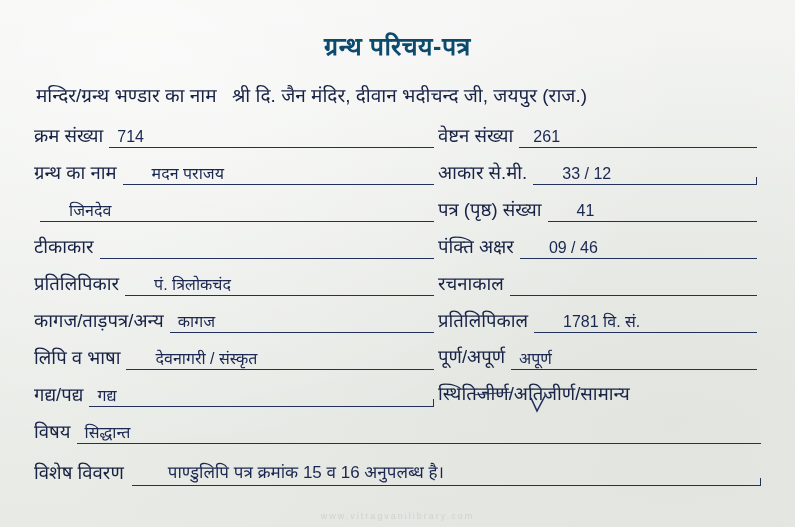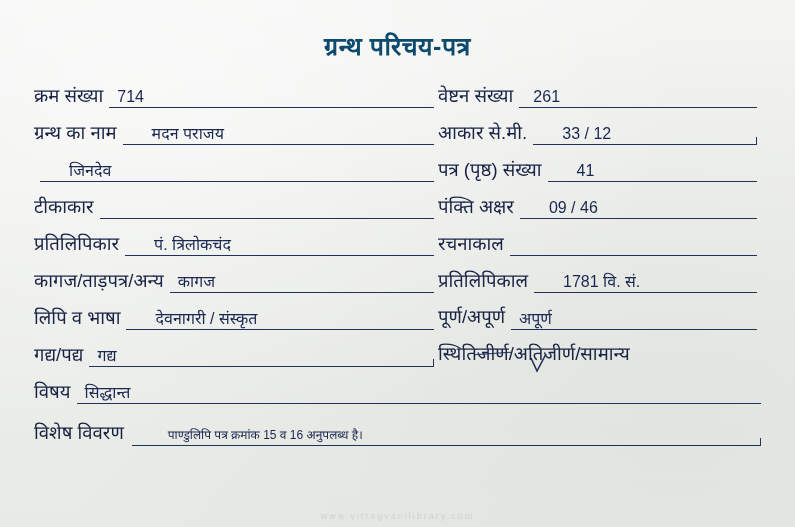--- a/index.html
+++ b/index.html
@@ -176,21 +176,21 @@
   .special-fill::after {
     content: "";
     position: absolute;
     left: 0; right: 0; bottom: 0;
     border-bottom: 1.3px solid #22305c;
   }
   .special-val {
     position: absolute;
     left: 36px;
     bottom: 3px;
-    font-size: 12px;
+    font-size: 17px;
     white-space: nowrap;
     color: #1a2750;
   }
   .watermark {
     position: absolute;
     left: 0;
     right: 0;
     bottom: 6px;
     text-align: center;
     font-size: 9px;
@@ -200,20 +200,24 @@
   }
 </style>
 </head>
 <body>
 
 <div class="card">
   <div class="inner">
 
     <div class="title">ग्रन्थ परिचय-पत्र</div>
 
+    <div class="temple-line">
+      <span class="temple-label">मन्दिर/ग्रन्थ भण्डार का नाम</span>
+      <span class="temple-value">श्री दि. जैन मंदिर, दीवान भदीचन्द जी, जयपुर (राज.)</span>
+    </div>
 
     <div class="row">
       <div class="cell left">
         <span class="lbl">क्रम संख्या</span>
         <span class="fill">
           <span class="val narrow">714</span>
         </span>
       </div>
       <div class="cell right">
         <span class="lbl">वेष्टन संख्या</span>

